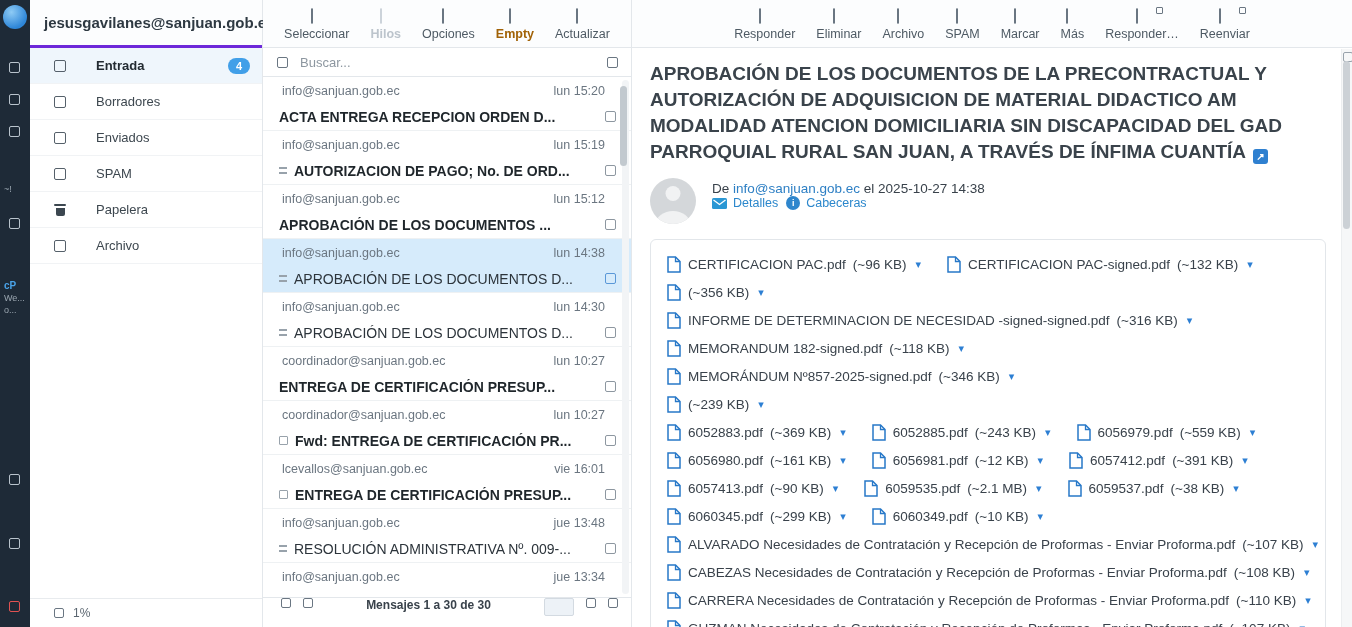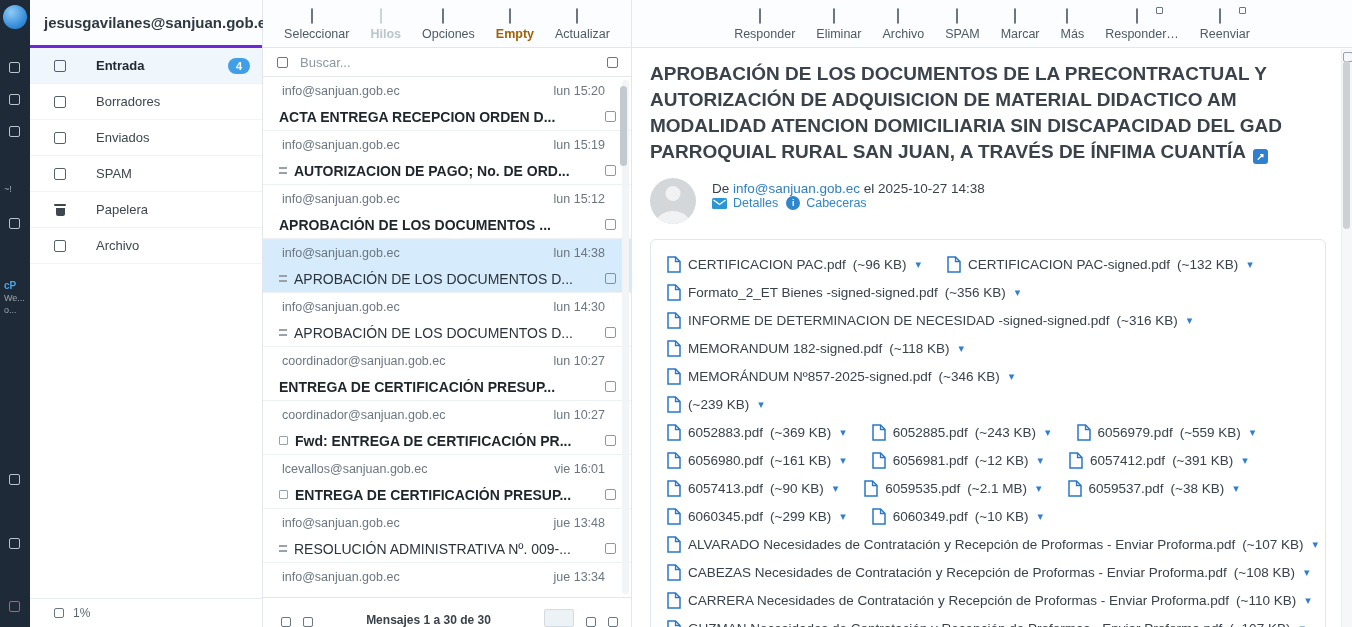--- a/index.html
+++ b/index.html
@@ -67,21 +67,21 @@
   .jrow{display:flex;align-items:center;gap:7px;height:27px;}
   .subject{flex:1;font-size:14px;color:#2c343b;white-space:nowrap;overflow:hidden;text-overflow:ellipsis;}
   .msg.unread .subject{font-weight:bold;color:#1f262b;}
   .flag{width:11px;height:11px;border:1.5px solid #8d97a0;border-radius:2px;flex:none;}
   .msg.selected .flag{border-color:#5a98d8;}
   .mk{display:none;flex:none;}
   .mk.lines{display:block;width:8px;height:7px;border-top:2px solid #98a2ab;border-bottom:2px solid #98a2ab;}
   .mk.square{display:block;width:9px;height:9px;border:1.5px solid #98a2ab;border-radius:1px;}
   .lscroll{position:absolute;right:2px;top:3px;bottom:3px;width:7px;border-radius:4px;background:#f2f4f6;}
   .lthumb{position:absolute;right:2px;top:6px;width:7px;height:80px;border-radius:4px;background:#c2c9cf;}
-  .lfooter{height:30px;border-top:1px solid #e3e7eb;display:flex;align-items:flex-end;gap:12px;
+  .lfooter{height:30px;border-top:1px solid #e3e7eb;display:flex;align-items:flex-start;gap:12px;
            padding:0 13px 0 18px;font-size:12px;color:#39424b;background:#fff;flex:none;}
   .lfooter .count{flex:1;text-align:center;font-weight:bold;color:#39424b;}
   .pageinput{width:30px;height:18px;background:#edf2f7;border:1px solid #d3dae1;border-radius:2px;}
 
   
   .reader{position:absolute;left:632px;top:0;right:0;height:100%;display:flex;flex-direction:column;background:#fff;}
   .rcontent{flex:1;position:relative;padding:13px 26px 0 18px;overflow:hidden;}
   .subjecth1{font-size:19px;line-height:26px;font-weight:bold;color:#3a434b;max-width:665px;}
   .extlink{display:inline-block;width:15px;height:15px;background:#2f80d0;border-radius:3px;margin-left:7px;
            color:#fff;font-size:10px;line-height:15px;text-align:center;vertical-align:-2px;font-weight:bold;}
@@ -409,21 +409,20 @@
             <span class="caret">▾</span>
           </span>
           </div>
           <div class="attrow">
 
         <span class="att">
             <svg width="14" height="17" viewBox="0 0 14 17">
                 <path d="M1 1 h7.5 l4.5 4.5 V16 H1 z" fill="none" stroke="#2778c8" stroke-width="1.5"></path>
                 <path d="M8.5 1 v4.5 H13" fill="none" stroke="#2778c8" stroke-width="1.3"></path>
               </svg>
-            <span>Formato_2_ET Bienes -signed-signed.pdf</span>
             <span>(~356 KB)</span>
             <span class="caret">▾</span>
           </span>
           </div>
           <div class="attrow">
 
         <span class="att">
             <svg width="14" height="17" viewBox="0 0 14 17">
                 <path d="M1 1 h7.5 l4.5 4.5 V16 H1 z" fill="none" stroke="#2778c8" stroke-width="1.5"></path>
                 <path d="M8.5 1 v4.5 H13" fill="none" stroke="#2778c8" stroke-width="1.3"></path>

